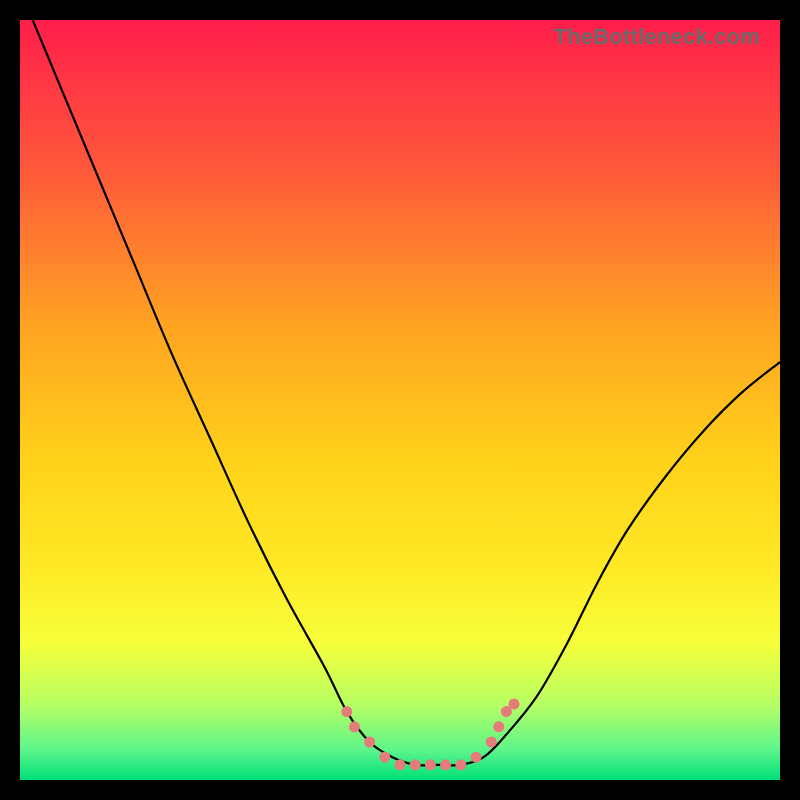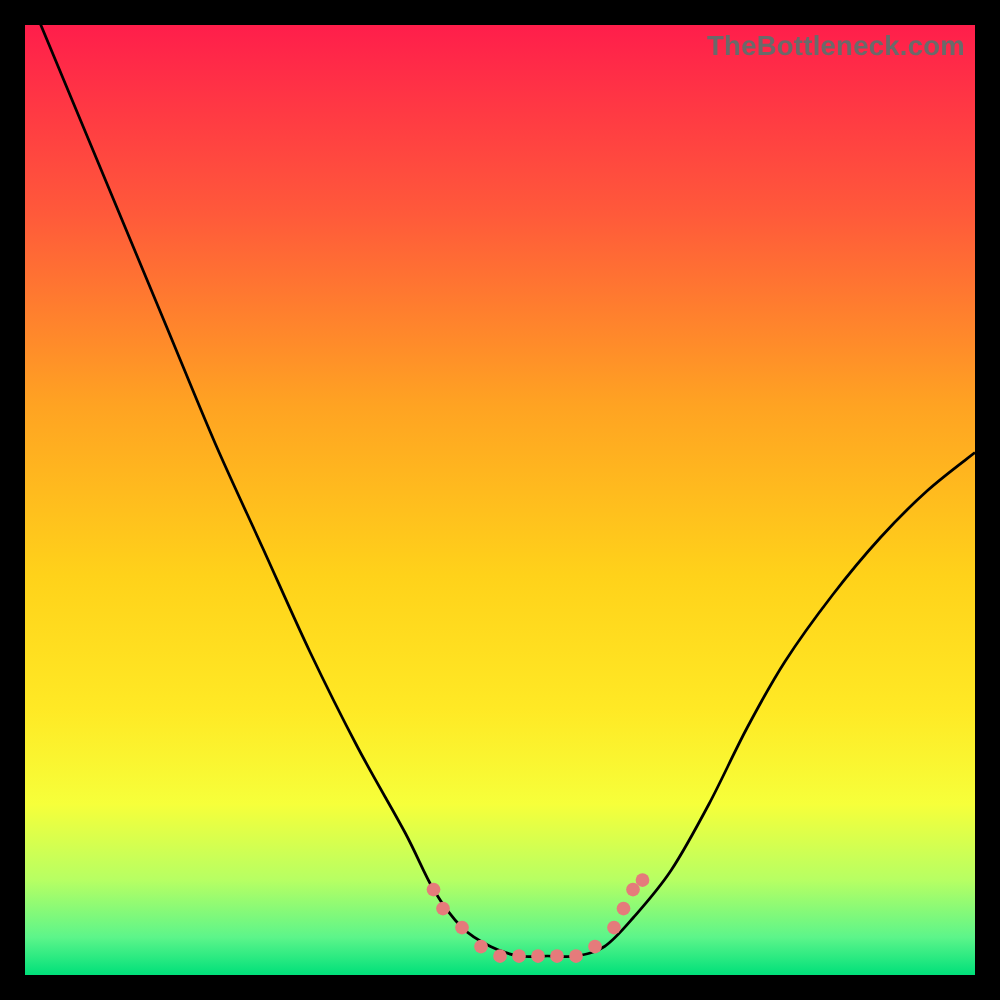--- a/index.html
+++ b/index.html
@@ -21,21 +21,21 @@
   }
   .plot {
     position: absolute;
     left: 0;
     top: 0;
     width: 760px;
     height: 760px;
   }
   .watermark {
     position: absolute;
-    right: 8px;
+    right: 20px;
     top: 4px;
     color: #6a6a6a;
     font-size: 22px;
     font-weight: 600;
     letter-spacing: 0.2px;
     z-index: 5;
   }
   svg { display: block; }
 </style>
 </head>

